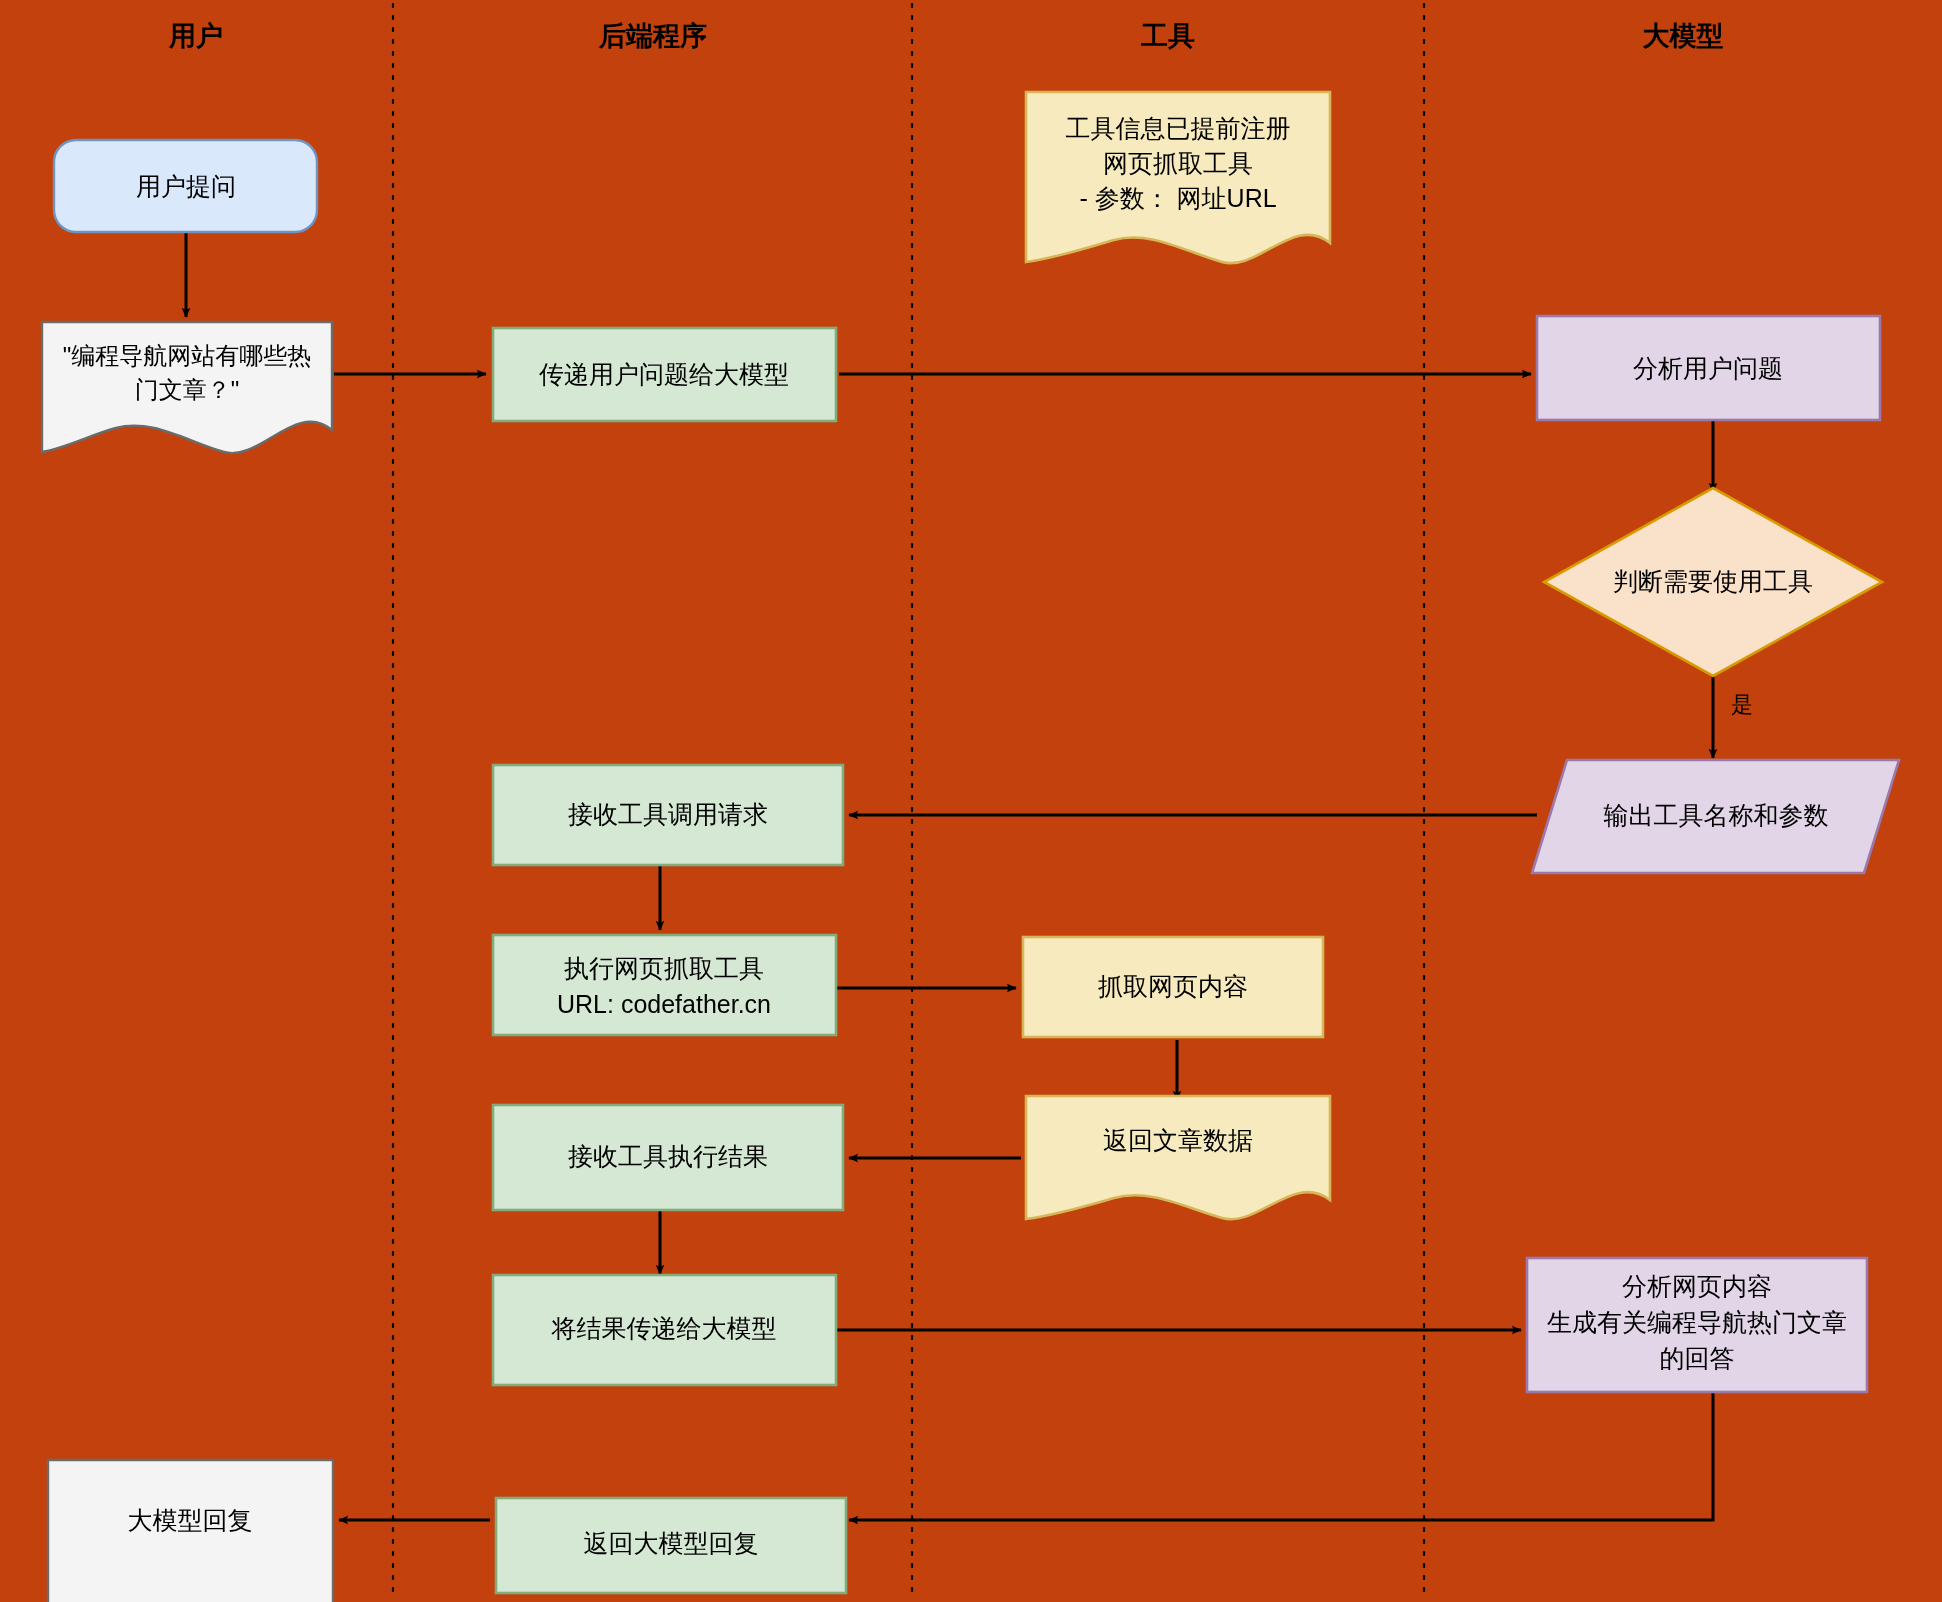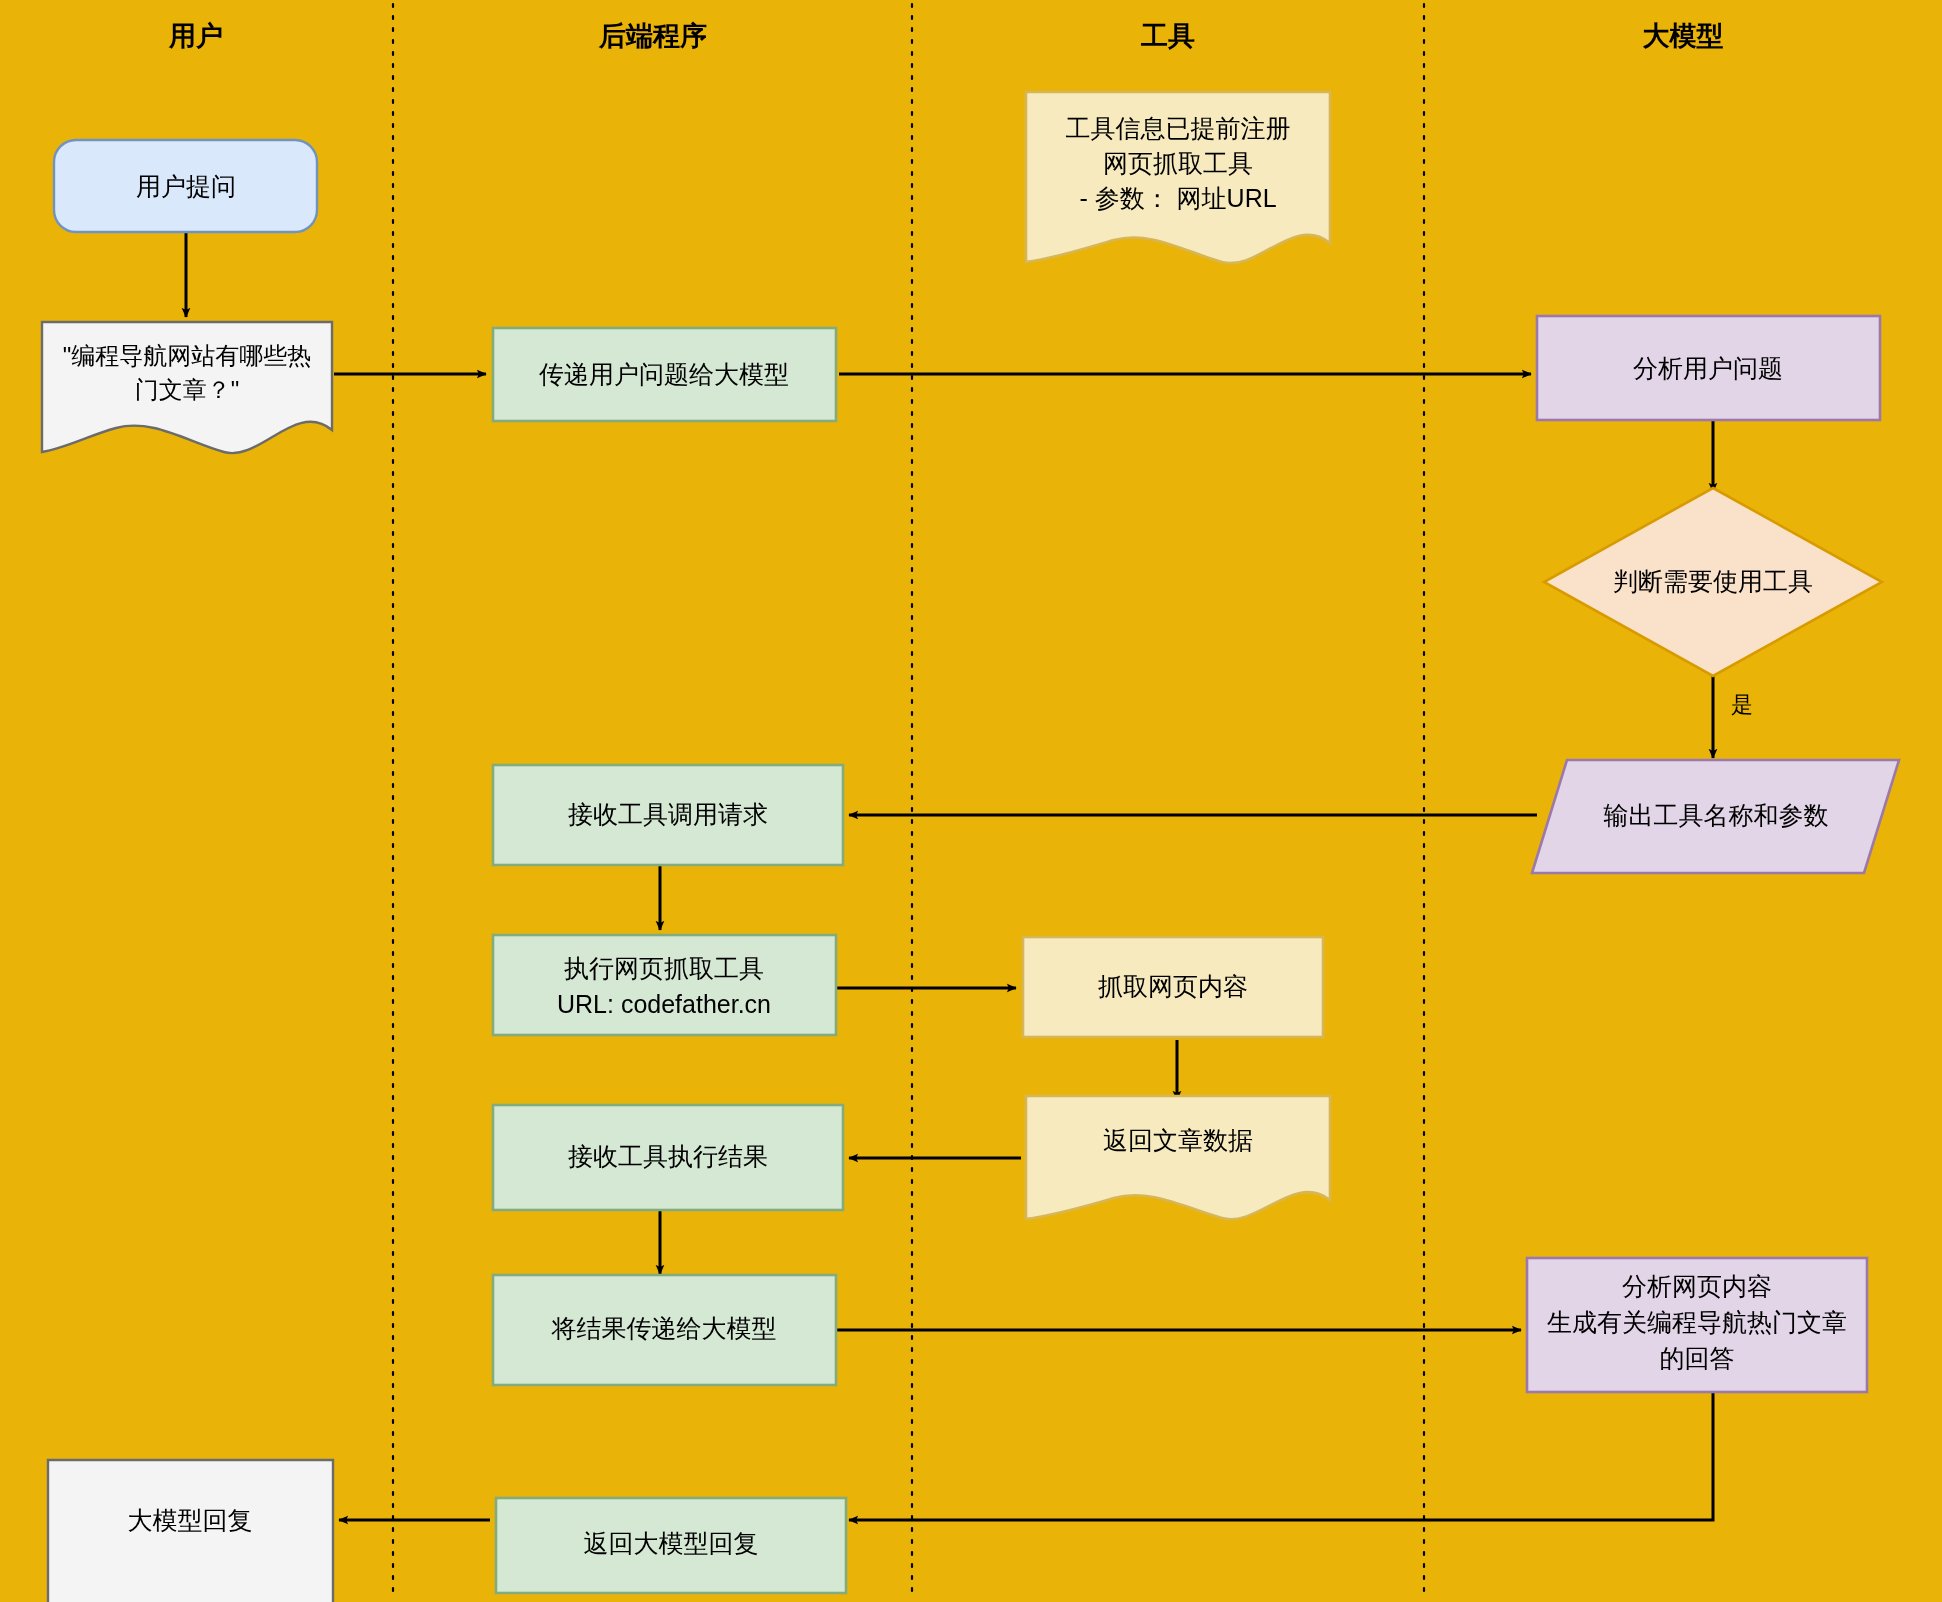--- a/index.html
+++ b/index.html
@@ -7,21 +7,21 @@
     padding: 0;
     background: #ffffff;
   }
   body {
     font-family: "Liberation Sans", "DejaVu Sans", sans-serif;
   }
   #canvas {
     position: relative;
     width: 1942px;
     height: 1602px;
-    background: #eab308;
+    background: #c2410c;
     overflow: hidden;
   }
   #diagram-svg {
     position: absolute;
     left: 0;
     top: 0;
     width: 1942px;
     height: 1602px;
   }
   .lane-title {

